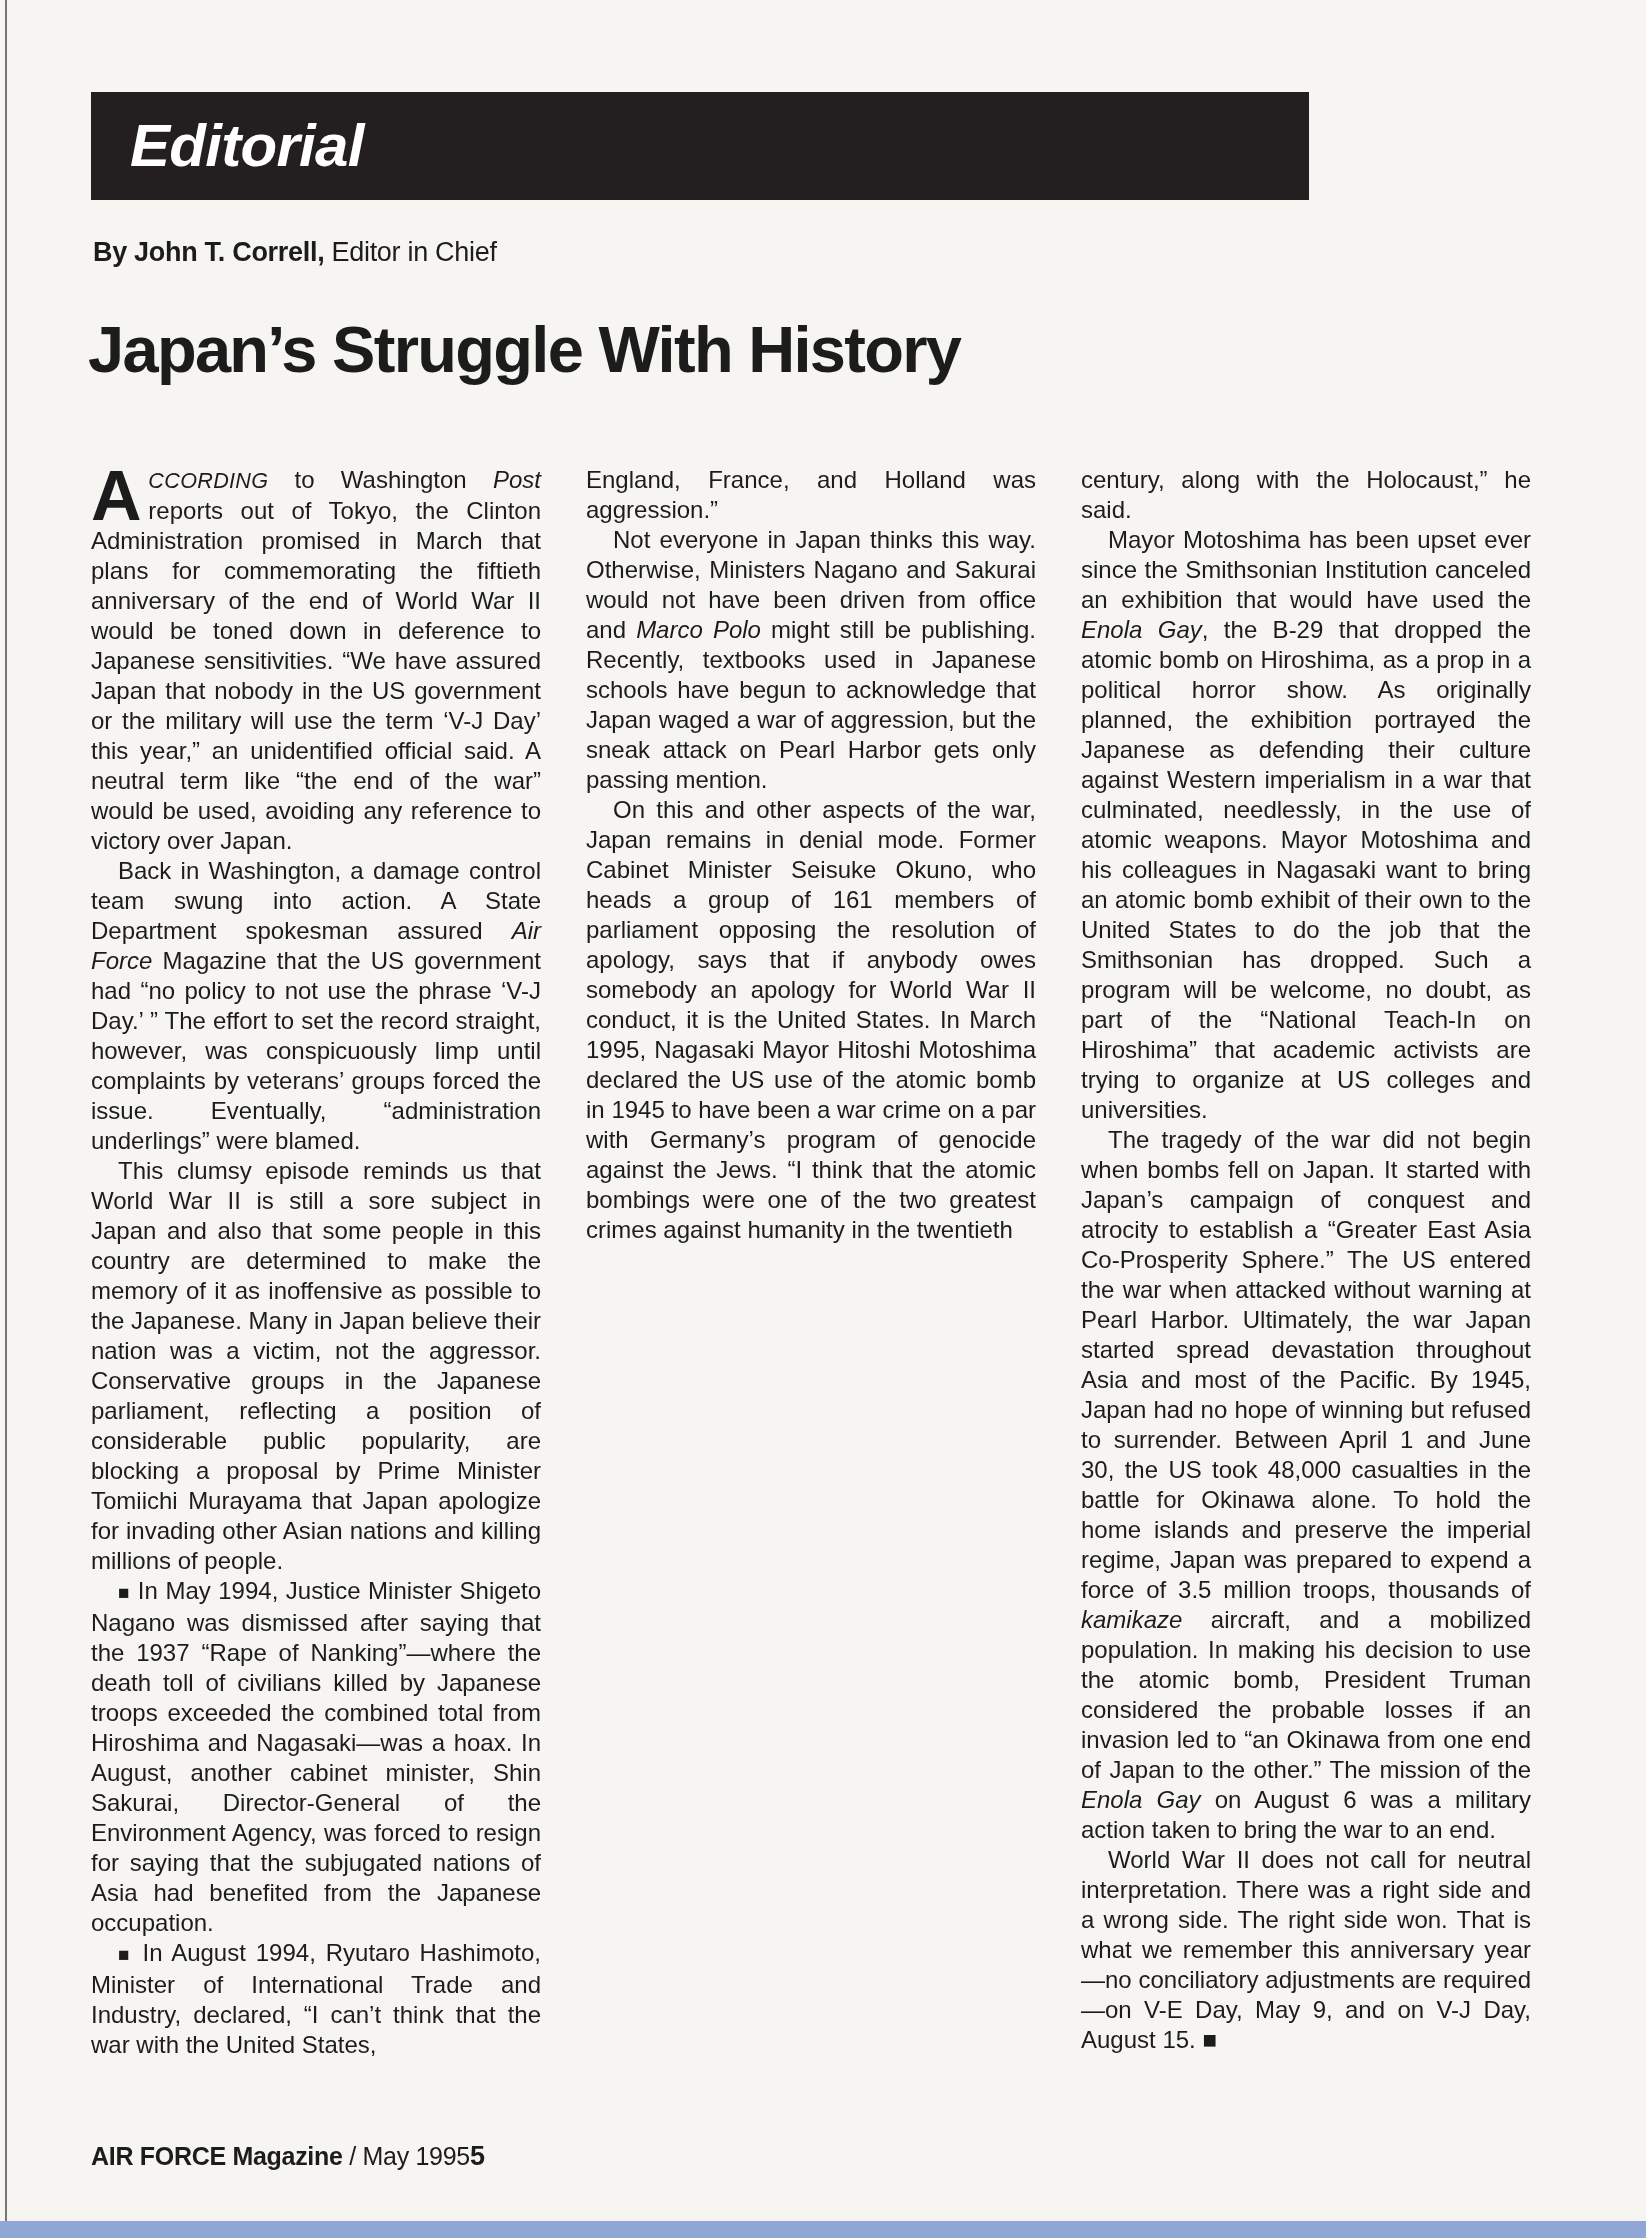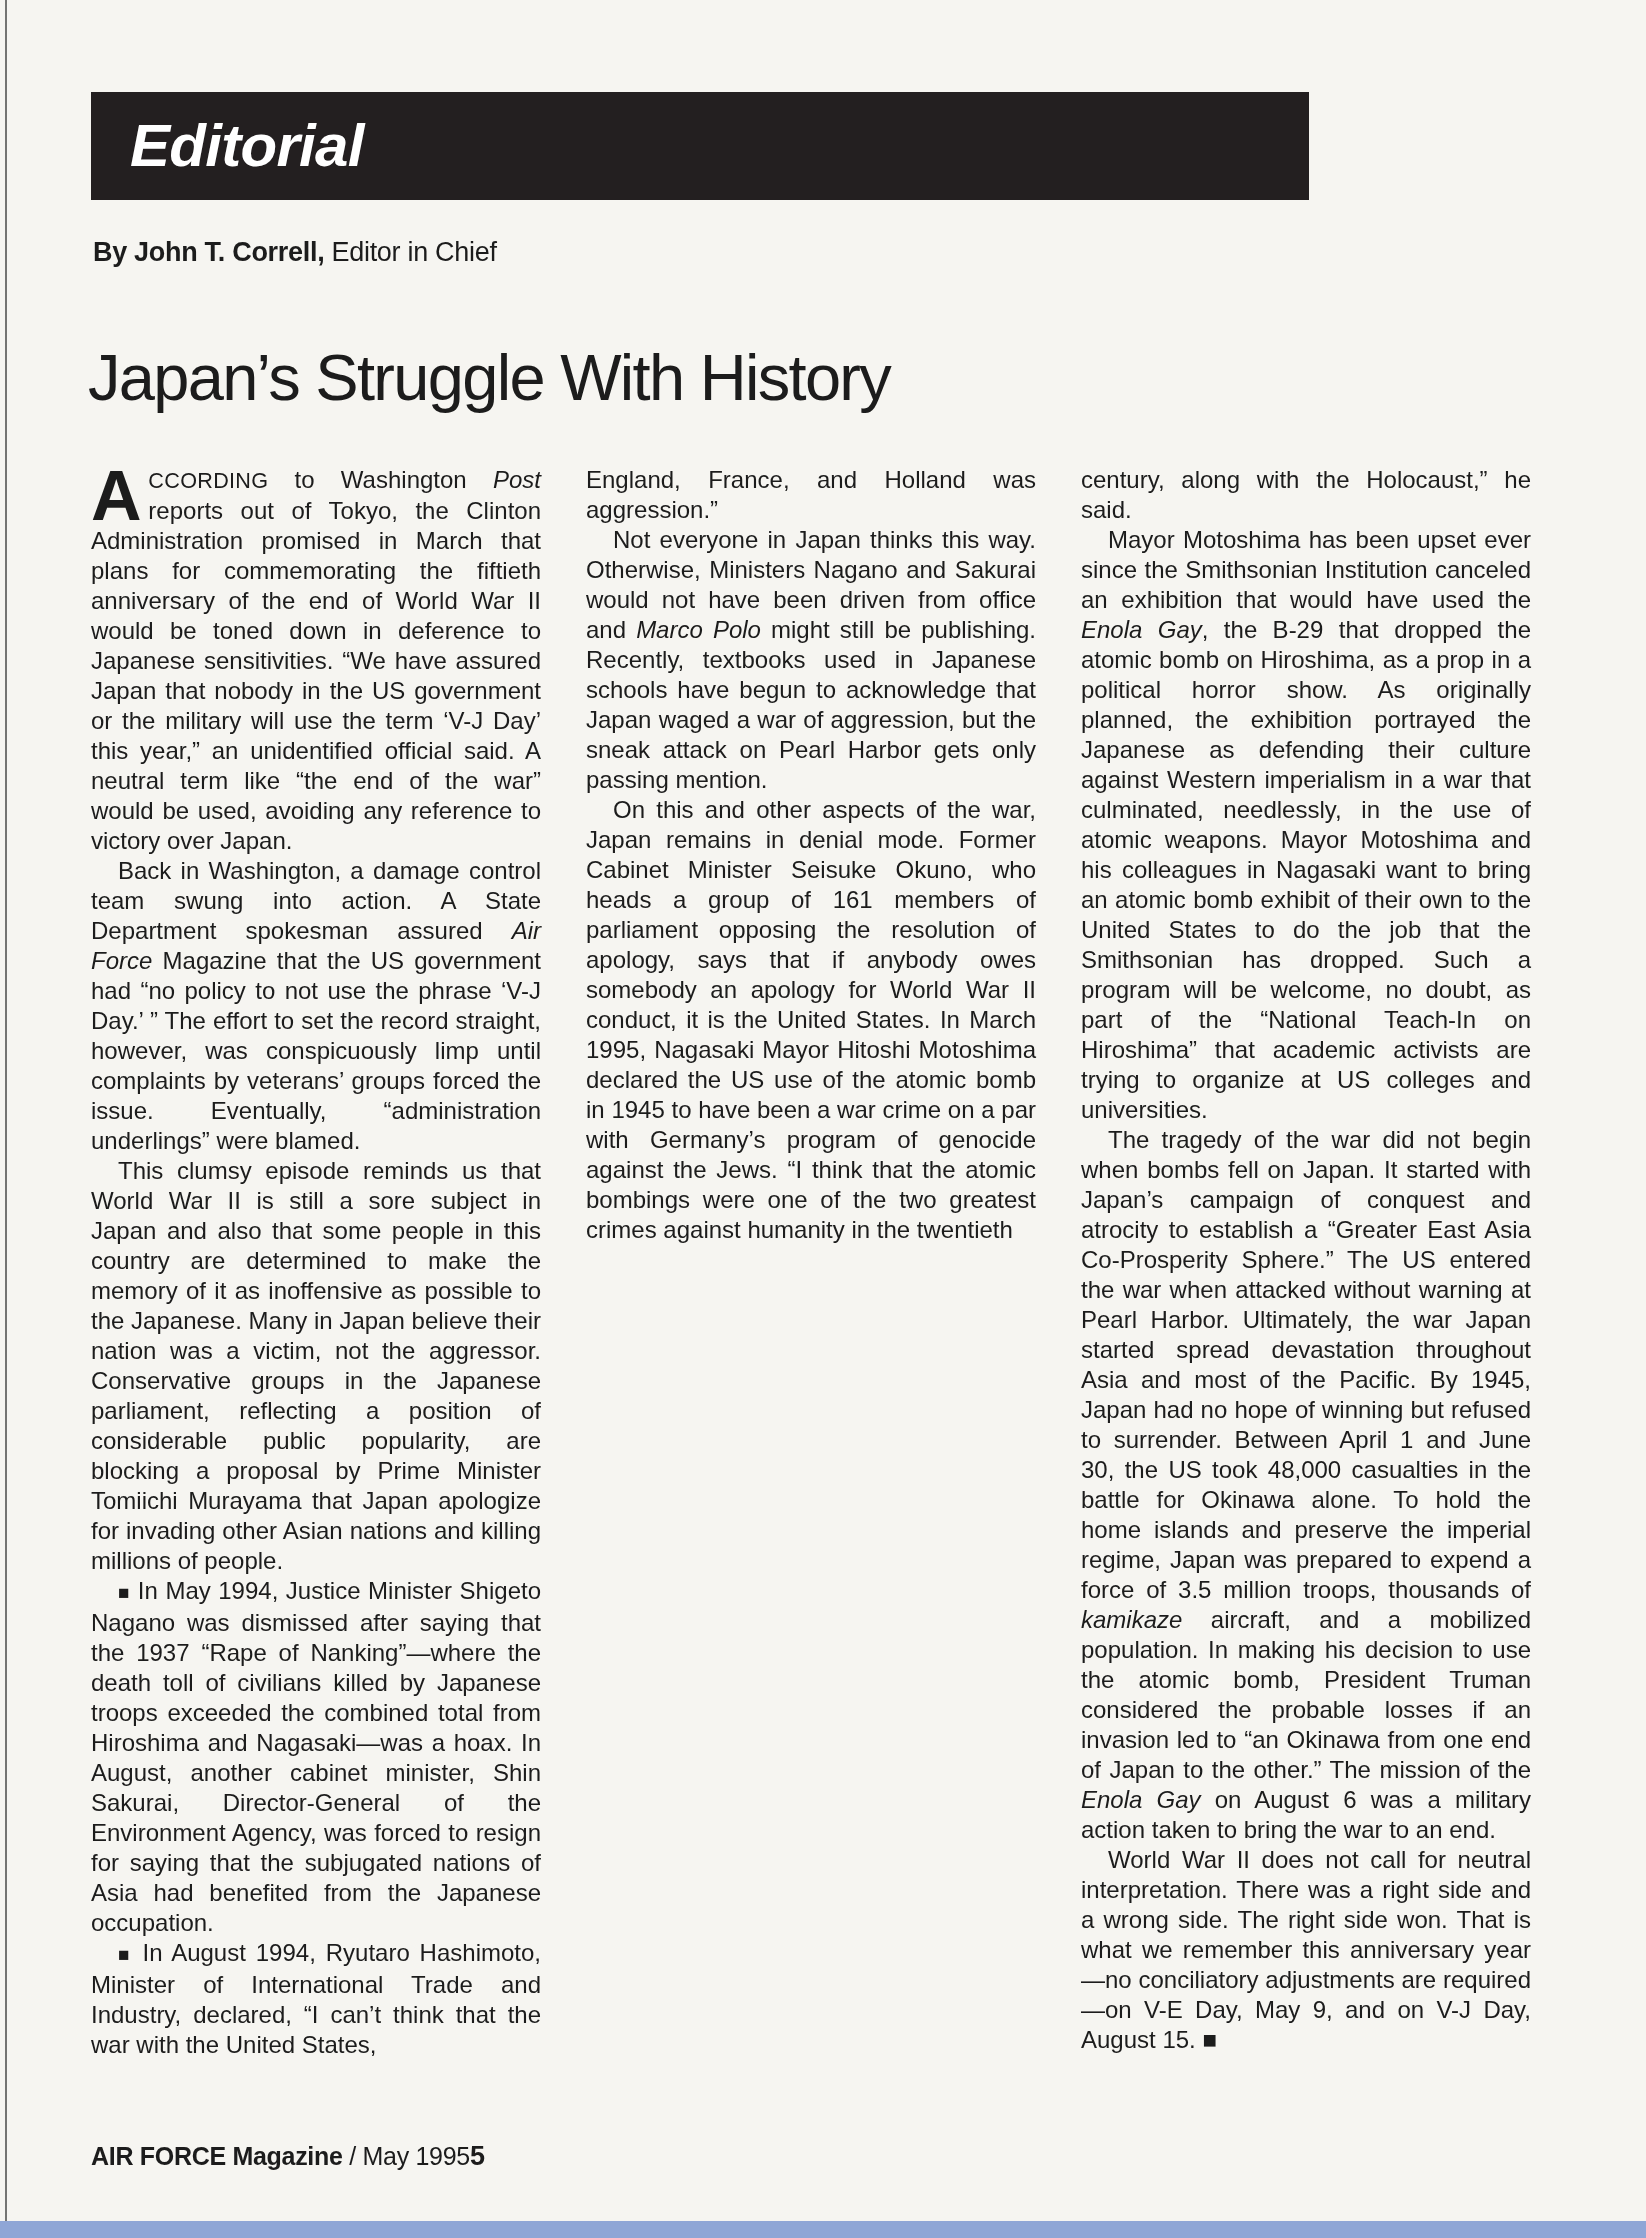--- a/index.html
+++ b/index.html
@@ -18,40 +18,40 @@
   }
   .header-bar .label {
     color:#ffffff; font-weight:bold; font-style:italic;
     font-size:60px; line-height:107px; padding-left:39px; letter-spacing:-0.7px;
   }
   .byline {
     position:absolute; left:93px; top:237px; font-size:27px; letter-spacing:-0.3px;
   }
   .byline .b { font-weight:bold; }
   .page-title {
-    position:absolute; left:88px; top:340px;
-    font-size:65px; font-weight:normal; letter-spacing:-1.7px; white-space:nowrap;
+    position:absolute; left:88px; top:312px;
+    font-size:65px; font-weight:bold; letter-spacing:-1.7px; white-space:nowrap;
   }
   .columns {
     position:absolute; left:91px; top:465px; width:1439px;
     display:flex; gap:45px;
   }
   .col {
     flex:0 0 450px; width:450px;
     font-size:24px; line-height:30px; text-align:justify;
   }
   .col p { margin:0; }
   p.indent { text-indent:27px; }
   p.bullet { text-indent:27px; }
   p.flush  { text-indent:0; }
   .dropcap {
     float:left; font-weight:bold; font-size:70px; line-height:58px;
     margin:2px 6.8px 0 0;
   }
-  .smallcaps { font-size:21.6px; letter-spacing:0.3px; }
+  .smallcaps { font-size:21.6px; letter-spacing:0.3px;font-style:italic; }
   .sq { font-size:19px; }
   .pullquote {
     font-weight:bold; font-size:30px; line-height:39px;
     text-align:center; text-indent:0 !important;
     margin:95px 0 95px 0; padding:0 19px; letter-spacing:-0.3px;
   }
   .footer {
     position:absolute; left:91px; top:2141px; width:1458px;
     display:flex; justify-content:flex-start; align-items:baseline;
     font-size:25px; letter-spacing:-0.3px;

